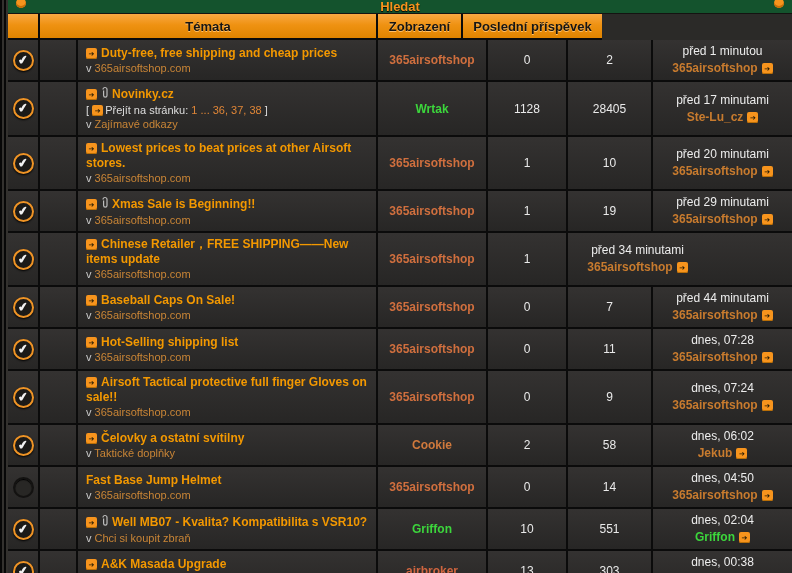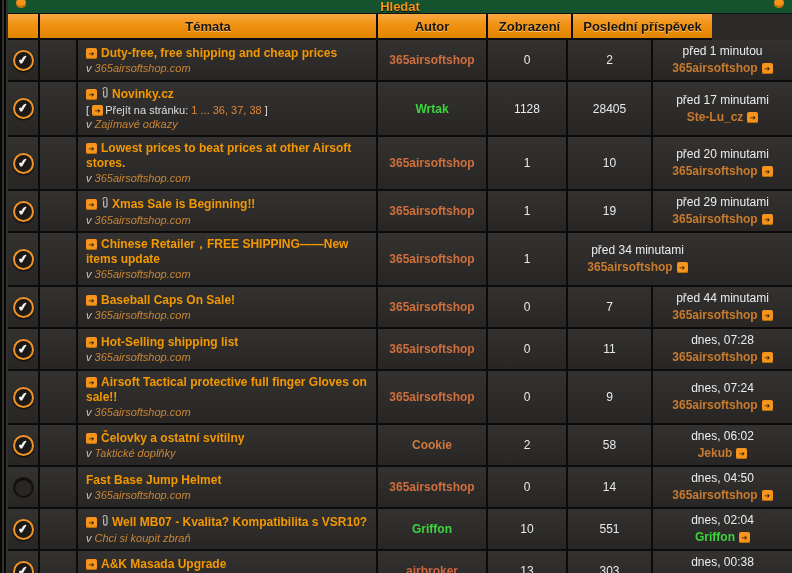--- a/index.html
+++ b/index.html
@@ -67,21 +67,21 @@
   .title-line { line-height:15px; font-size:12px; }
   .jump-icon { display:inline-block; width:11px; height:11px; background:#f7941d;
                border-radius:2px; text-align:center; line-height:11px; font-size:7px;
                color:#241a05; vertical-align:1px; margin-right:4px;
                box-shadow:inset 0 -1px 0 #b96e06; }
   .clip-icon { display:inline-block; margin-right:3px; vertical-align:-1px; }
   .topic-title { color:#f39800; font-weight:bold; text-decoration:none; }
   .pag-line { line-height:14px; font-size:11px; color:#dedede; }
   .pag-line .jump-icon { margin-right:2px; }
   .pag-pages { color:#e08637; }
-  .forum-line { line-height:14px; font-size:11px;font-style:italic; }
+  .forum-line { line-height:14px; font-size:11px; }
   .forum-prefix { color:#c9c9c9; }
   .forum-link { color:#c98536; text-decoration:none; }
 
   .author-link { font-weight:bold; font-size:12px; text-decoration:none; }
   .num { color:#eaeaea; font-size:12px; }
   .last-time { color:#ededed; font-size:12px; line-height:15px; text-align:center; }
   .last-line { line-height:15px; text-align:center; }
   .last-author { font-weight:bold; font-size:12px; text-decoration:none; }
   .last-line .jump-icon { margin-left:4px; margin-right:0; }
 </style>
@@ -94,21 +94,20 @@
 
     <div class="topbar">
       <span class="dot dot-left"></span>
       <span class="topbar-title">Hledat</span>
       <span class="dot dot-right"></span>
     </div>
 
     <div class="thead">
       <div class="th th-spacer"></div>
       <div class="th th-topics">Témata</div>
-      <div class="th th-author">Autor</div>
       <div class="th th-views">Zobrazení</div>
       <div class="th th-last">Poslední příspěvek</div>
     </div>
 
     <div id="tbody">
         <div class="tr">
     <div class="td col-status">
       <span class="status-icon checked"></span>
     </div>
     <div class="td col-folder"></div>

